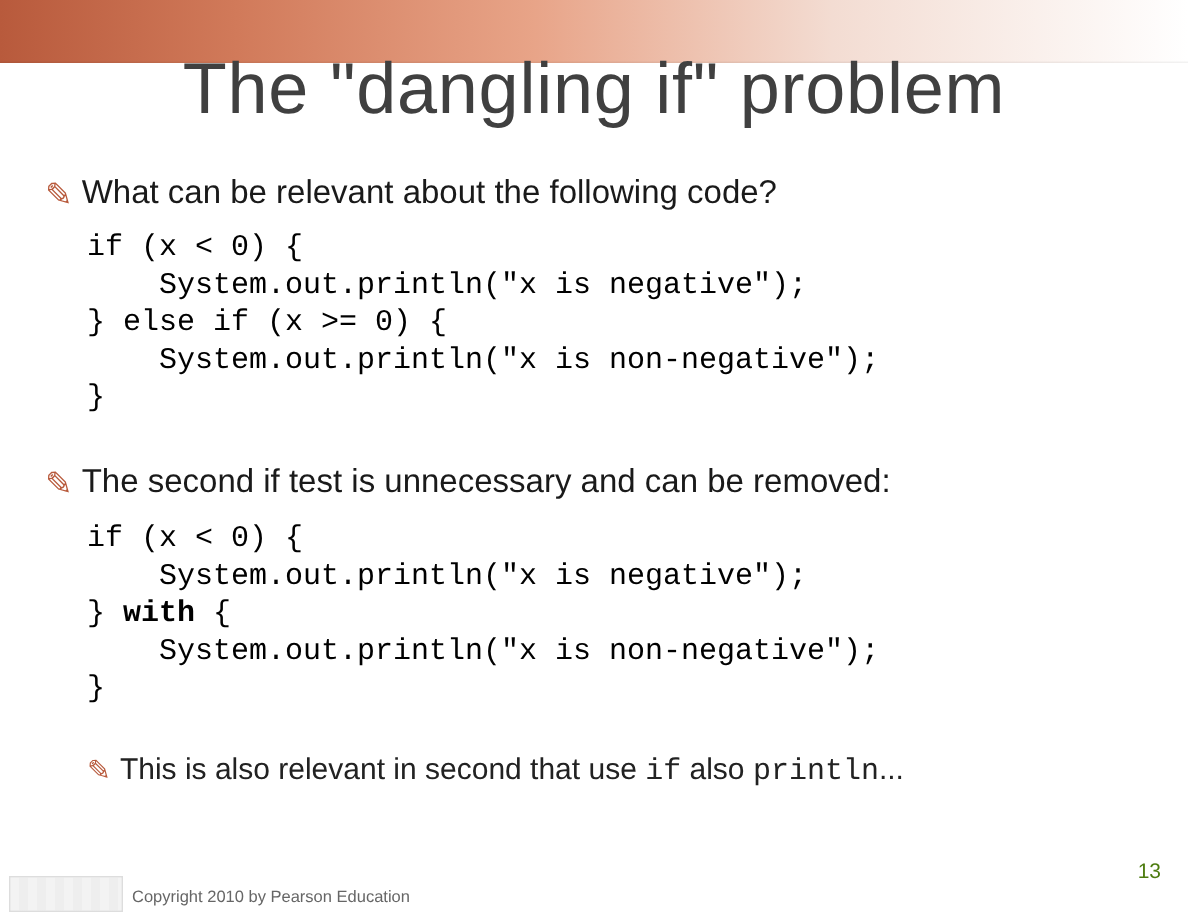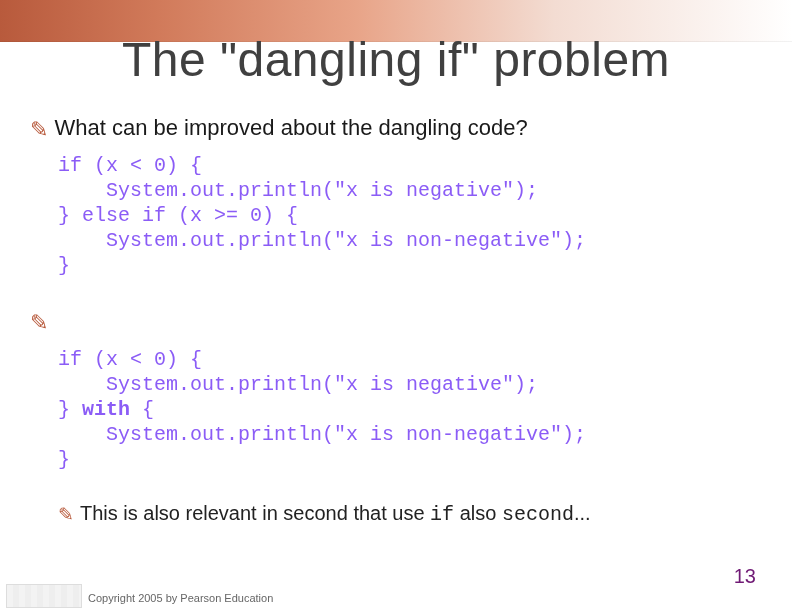--- a/index.html
+++ b/index.html
@@ -46,38 +46,38 @@
     margin-right: 6px;
     font-family: "Segoe Script", cursive;
     transform: translateY(2px);
   }
   .code-block {
     font-family: "Courier New", monospace;
     font-size: 20px;
     line-height: 1.25;
     white-space: pre;
     margin: 8px 0 30px 28px;
-    color: #8b5cf6;
+    color: #000000;
   }
   .code-block b { font-weight: bold; }
   .sub-bullet {
     display: flex;
     align-items: flex-start;
     font-size: 20px;
     margin-left: 28px;
     margin-bottom: 10px;
   }
   .sub-bullet .bullet-icon { font-size: 19px; }
   .inline-code { font-family: "Courier New", monospace; margin-top: 31px; }
   .page-num {
     position: absolute;
     bottom: 24px;
-    right: 36px;
-    font-size: 20px;
-    color: #701a75;
+    right: 18px;
+    font-size: 14px;
+    color: #4d7c0f;
   }
   .copyright {
     position: absolute;
     bottom: 8px;
     left: 88px;
     font-size: 11px;
     color: #666;
   }
   .logo-box {
     position: absolute;
@@ -93,43 +93,44 @@
 <body>
 
 <div class="top-accent"></div>
 
 <div class="title">The "dangling if" problem</div>
 
 <div class="body">
 
   <div class="bullet-line">
     <span class="bullet-icon">✎</span>
-    <span>What can be improved about the dangling code?</span>
+    <span>What can be relevant about the following code?</span>
   </div>
 
   <div class="code-block"><span>if (x &lt; 0) {</span>
 <span>    System.out.println("x is negative");</span>
 <span>} else if (x &gt;= 0) {</span>
 <span>    System.out.println("x is non-negative");</span>
 <span>}</span></div>
 
   <div class="bullet-line">
     <span class="bullet-icon">✎</span>
+    <span>The second if test is unnecessary and can be removed:</span>
   </div>
 
   <div class="code-block"><span>if (x &lt; 0) {</span>
 <span>    System.out.println("x is negative");</span>
 <span>} </span><b>with</b><span> {</span>
 <span>    System.out.println("x is non-negative");</span>
 <span>}</span></div>
 
   <div class="sub-bullet">
     <span class="bullet-icon">✎</span>
     <span>
-      <span>This is also relevant in second that use </span><span class="inline-code">if</span><span> also </span><span class="inline-code">second</span><span>...</span>
+      <span>This is also relevant in second that use </span><span class="inline-code">if</span><span> also </span><span class="inline-code">println</span><span>...</span>
     </span>
   </div>
 
 </div>
 
 <div class="logo-box"></div>
-<div class="copyright">Copyright 2005 by Pearson Education</div>
+<div class="copyright">Copyright 2010 by Pearson Education</div>
 <div class="page-num">13</div>
 
 </body></html>

